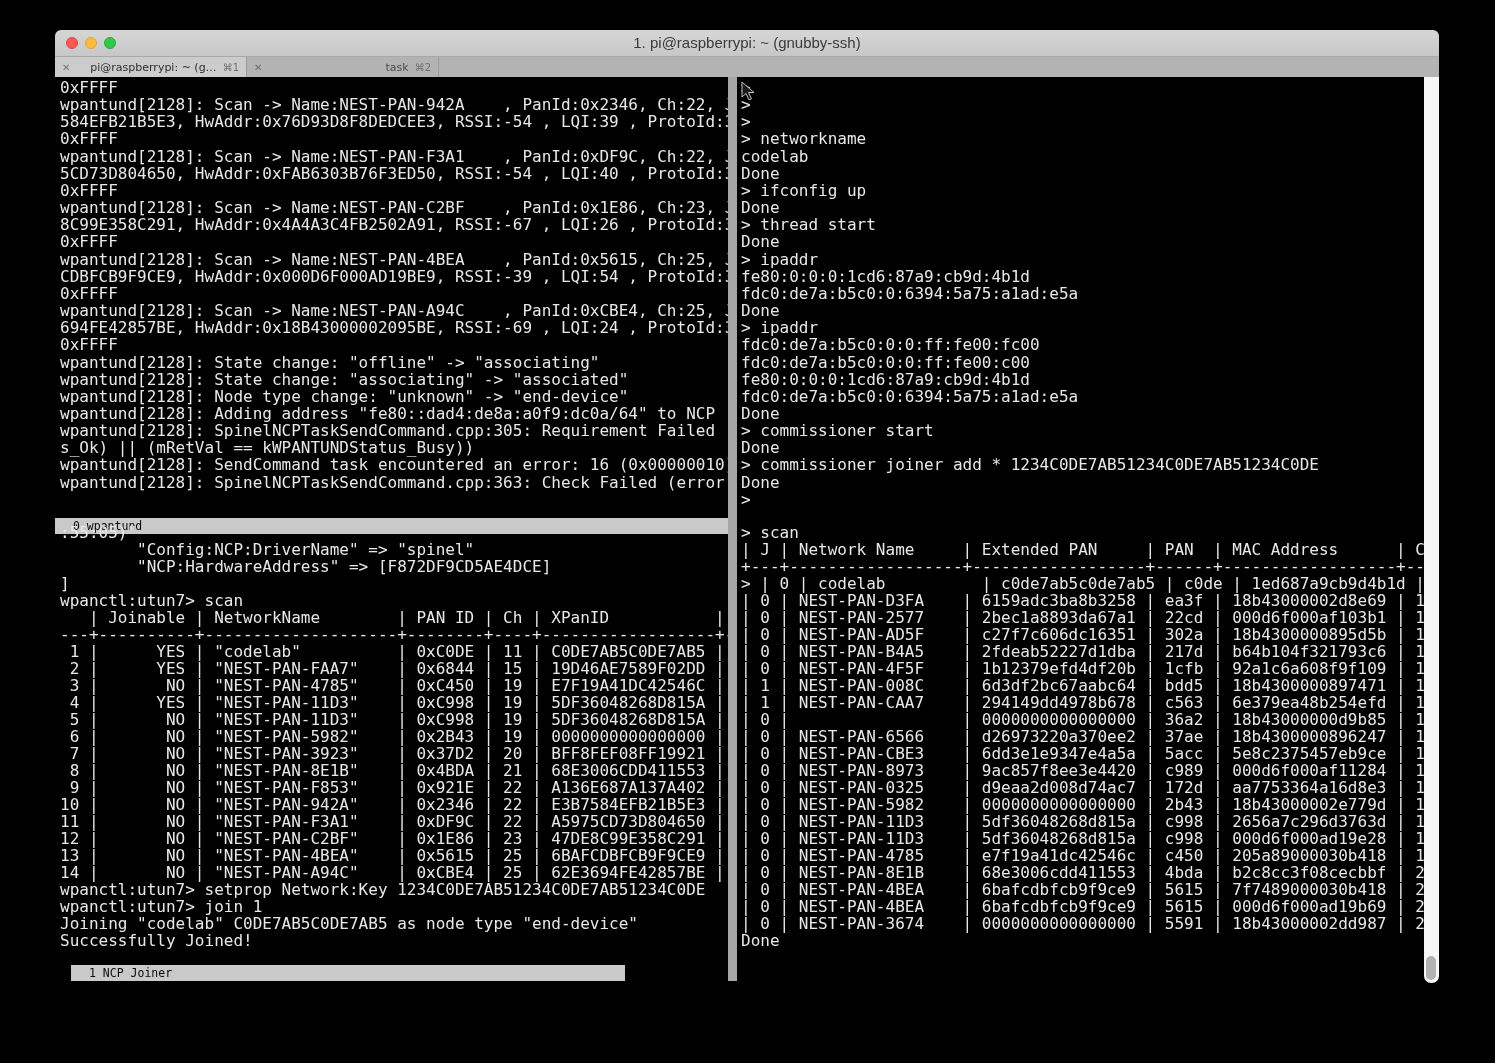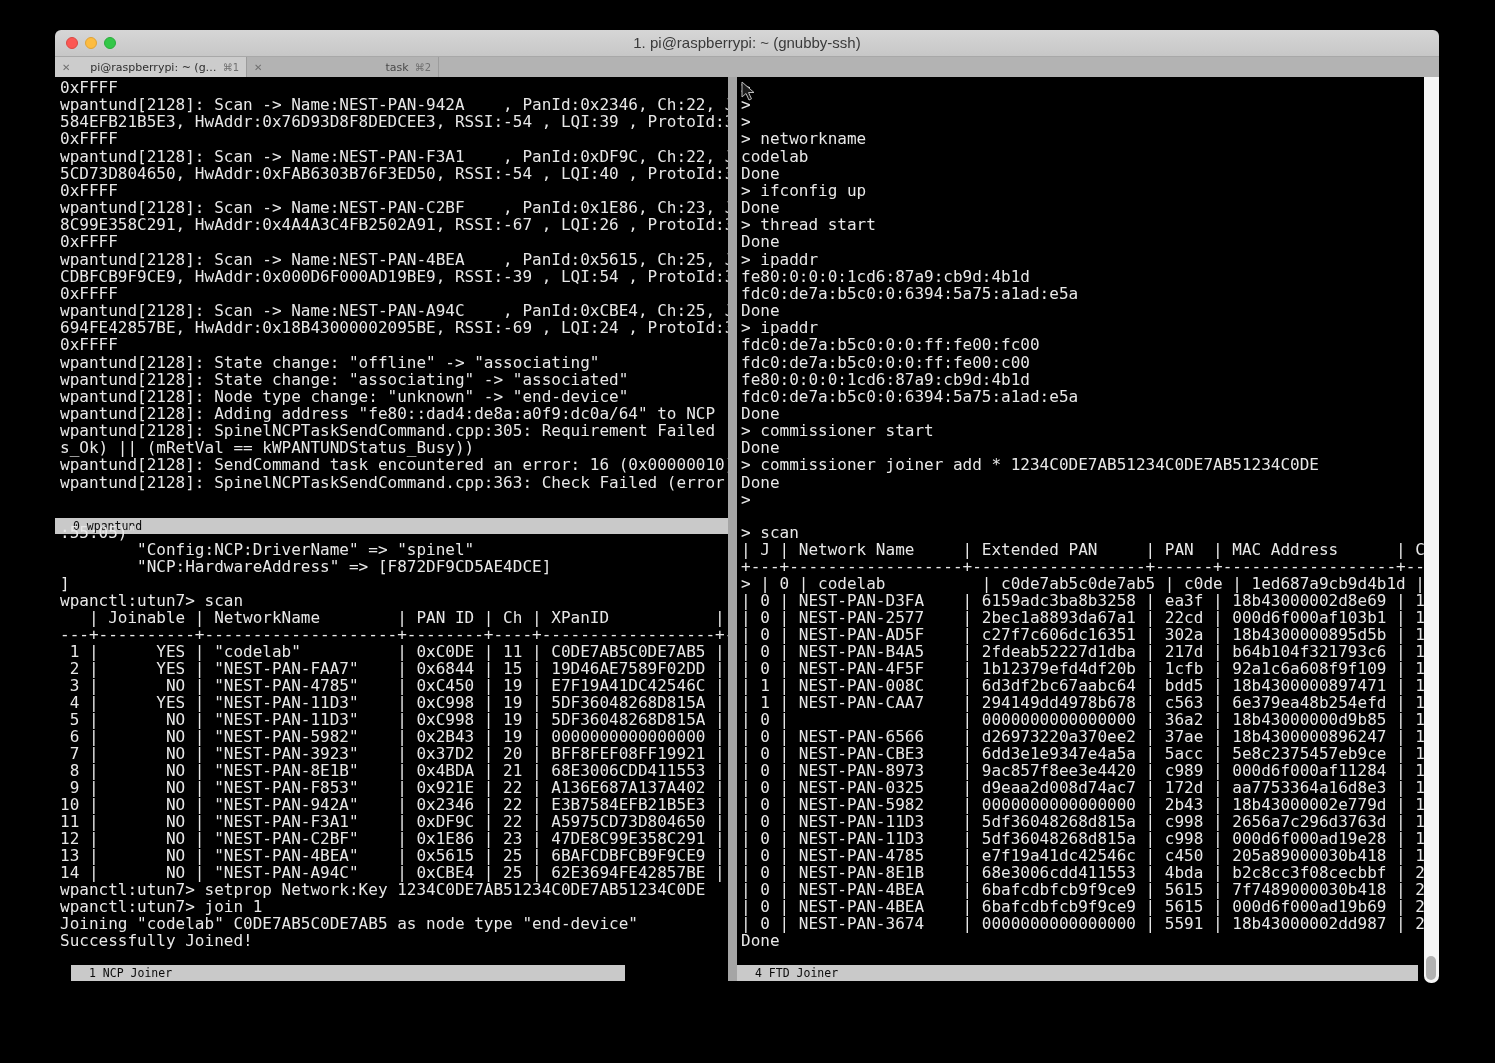--- a/index.html
+++ b/index.html
@@ -198,21 +198,20 @@
 | 0 | NEST-PAN-5982    | 0000000000000000 | 2b43 | 18b43000002e779d | 19 | -41 |  52 |
 | 0 | NEST-PAN-11D3    | 5df36048268d815a | c998 | 2656a7c296d3763d | 19 | -32 |  61 |
 | 0 | NEST-PAN-11D3    | 5df36048268d815a | c998 | 000d6f000ad19e28 | 19 | -38 |  56 |
 | 0 | NEST-PAN-4785    | e7f19a41dc42546c | c450 | 205a89000030b418 | 19 | -46 |  47 |
 | 0 | NEST-PAN-8E1B    | 68e3006cdd411553 | 4bda | b2c8cc3f08cecbbf | 21 | -40 |  53 |
 | 0 | NEST-PAN-4BEA    | 6bafcdbfcb9f9ce9 | 5615 | 7f7489000030b418 | 25 | -44 |  50 |
 | 0 | NEST-PAN-4BEA    | 6bafcdbfcb9f9ce9 | 5615 | 000d6f000ad19b69 | 25 | -43 |  50 |
 | 0 | NEST-PAN-3674    | 0000000000000000 | 5591 | 18b43000002dd987 | 25 | -82 |  12 |
 Done</pre>
     </div>
-    <div class="caption caption-br">4 FTD Joiner</div>
 
     <div class="divider"></div>
 
     <div class="scrollbar">
       <div class="thumb"></div>
     </div>
 
     <svg class="mouse" viewBox="0 0 14 20">
       <path d="M1,1 L1,16 L5,12.5 L8,19 L10.5,17.8 L7.5,11.5 L13,11.5 Z" fill="#1c1c1c" stroke="#bcbcbc" stroke-width="1"></path>
     </svg>

